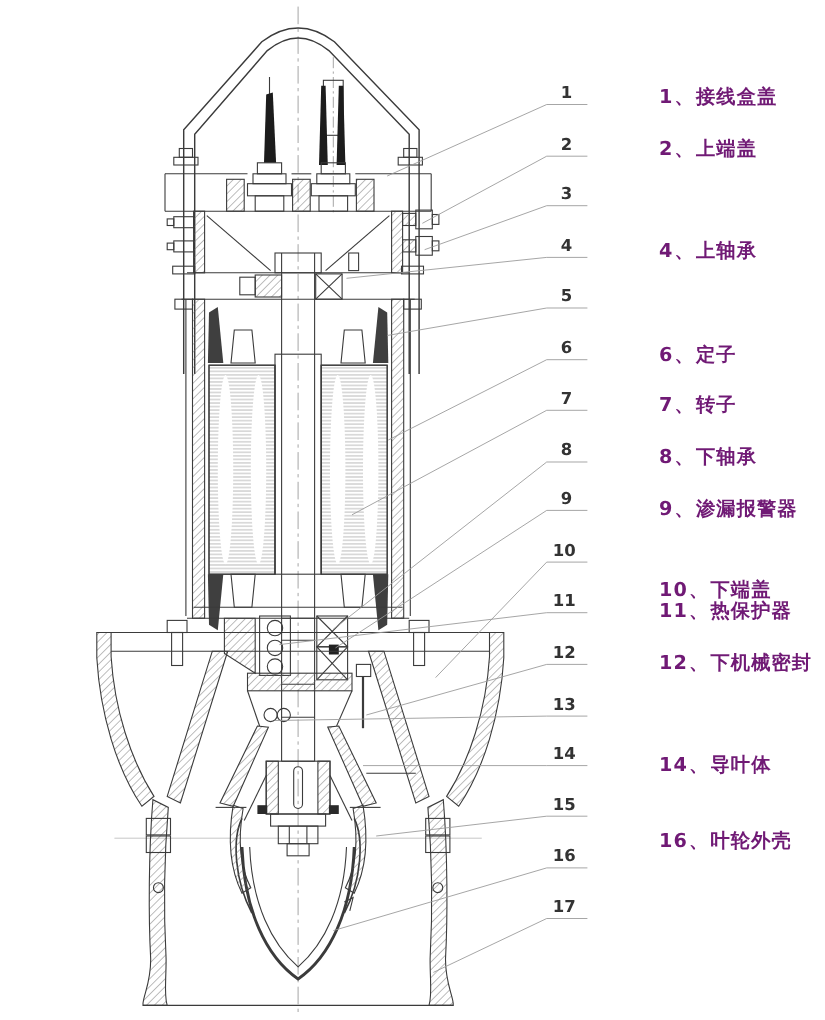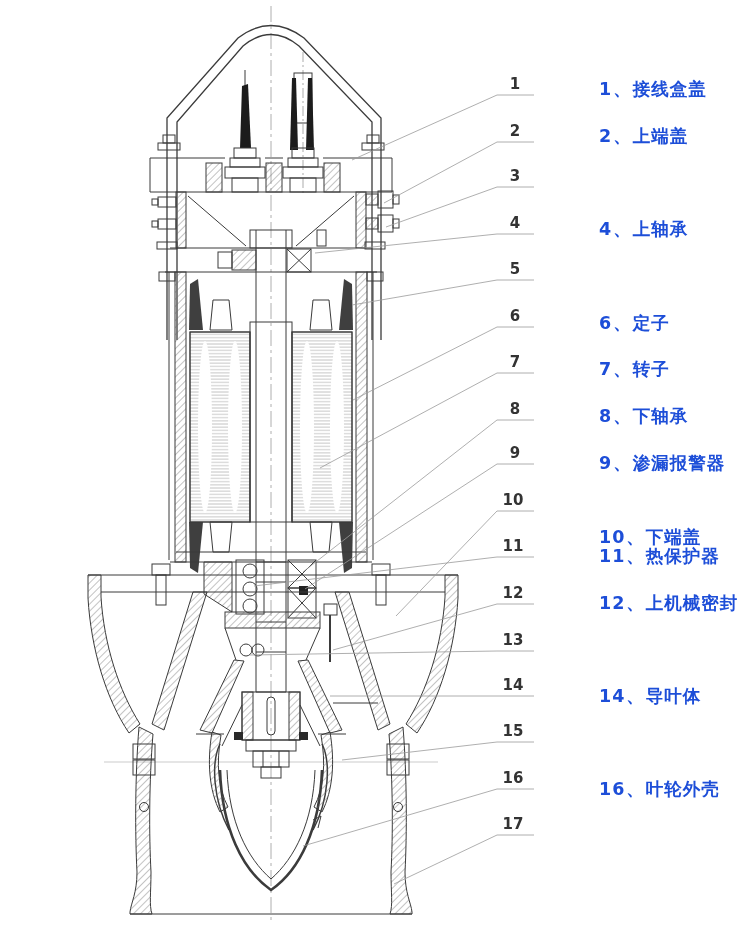--- a/index.html
+++ b/index.html
@@ -1,21 +1,21 @@
 <!DOCTYPE html>
 <html><head>
 <meta charset="utf-8">
 <style>
   html,body{margin:0;padding:0;background:#ffffff;}
   #stage{position:relative;width:750px;height:927px;background:#ffffff;overflow:hidden;
          font-family:"DejaVu Sans","Liberation Sans",sans-serif;}
   #drawing{position:absolute;left:0;top:0;}
   .legend{position:absolute;left:0;top:0;width:750px;height:927px;}
   .lrow{position:absolute;left:599px;height:26px;line-height:26px;
-        font-size:17.5px;font-weight:700;color:#1d4ed8;letter-spacing:1px;white-space:nowrap;}
+        font-size:17.5px;font-weight:700;color:#701a75;letter-spacing:1px;white-space:nowrap;}
   .lrow .sep{margin:0 1px;}
   svg text.cno{font-family:"DejaVu Sans","Liberation Sans",sans-serif;
                font-size:15px;font-weight:700;fill:#333;}
 </style>
 </head>
 <body>
 
 <div id="stage">
 
 <svg id="drawing" width="750" height="927" viewBox="0 0 750 927">
@@ -292,18 +292,18 @@
 <div class="legend">
   <div class="lrow" style="top:76px"><span>1</span><span class="sep">、</span><span>接线盒盖</span></div>
   <div class="lrow" style="top:123px"><span>2</span><span class="sep">、</span><span>上端盖</span></div>
   <div class="lrow" style="top:216px"><span>4</span><span class="sep">、</span><span>上轴承</span></div>
   <div class="lrow" style="top:310px"><span>6</span><span class="sep">、</span><span>定子</span></div>
   <div class="lrow" style="top:356px"><span>7</span><span class="sep">、</span><span>转子</span></div>
   <div class="lrow" style="top:403px"><span>8</span><span class="sep">、</span><span>下轴承</span></div>
   <div class="lrow" style="top:450px"><span>9</span><span class="sep">、</span><span>渗漏报警器</span></div>
   <div class="lrow" style="top:524px"><span>10</span><span class="sep">、</span><span>下端盖</span></div>
   <div class="lrow" style="top:543px"><span>11</span><span class="sep">、</span><span>热保护器</span></div>
-  <div class="lrow" style="top:590px"><span>12</span><span class="sep">、</span><span>上机械密封</span></div>
+  <div class="lrow" style="top:590px"><span>12</span><span class="sep">、</span><span>下机械密封</span></div>
   <div class="lrow" style="top:683px"><span>14</span><span class="sep">、</span><span>导叶体</span></div>
-  <div class="lrow" style="top:776px"><span>16</span><span class="sep">、</span><span>叶轮外壳</span></div>
+  <div class="lrow" style="top:752px"><span>16</span><span class="sep">、</span><span>叶轮外壳</span></div>
 </div>
 
 </div>
 
 </body></html>

